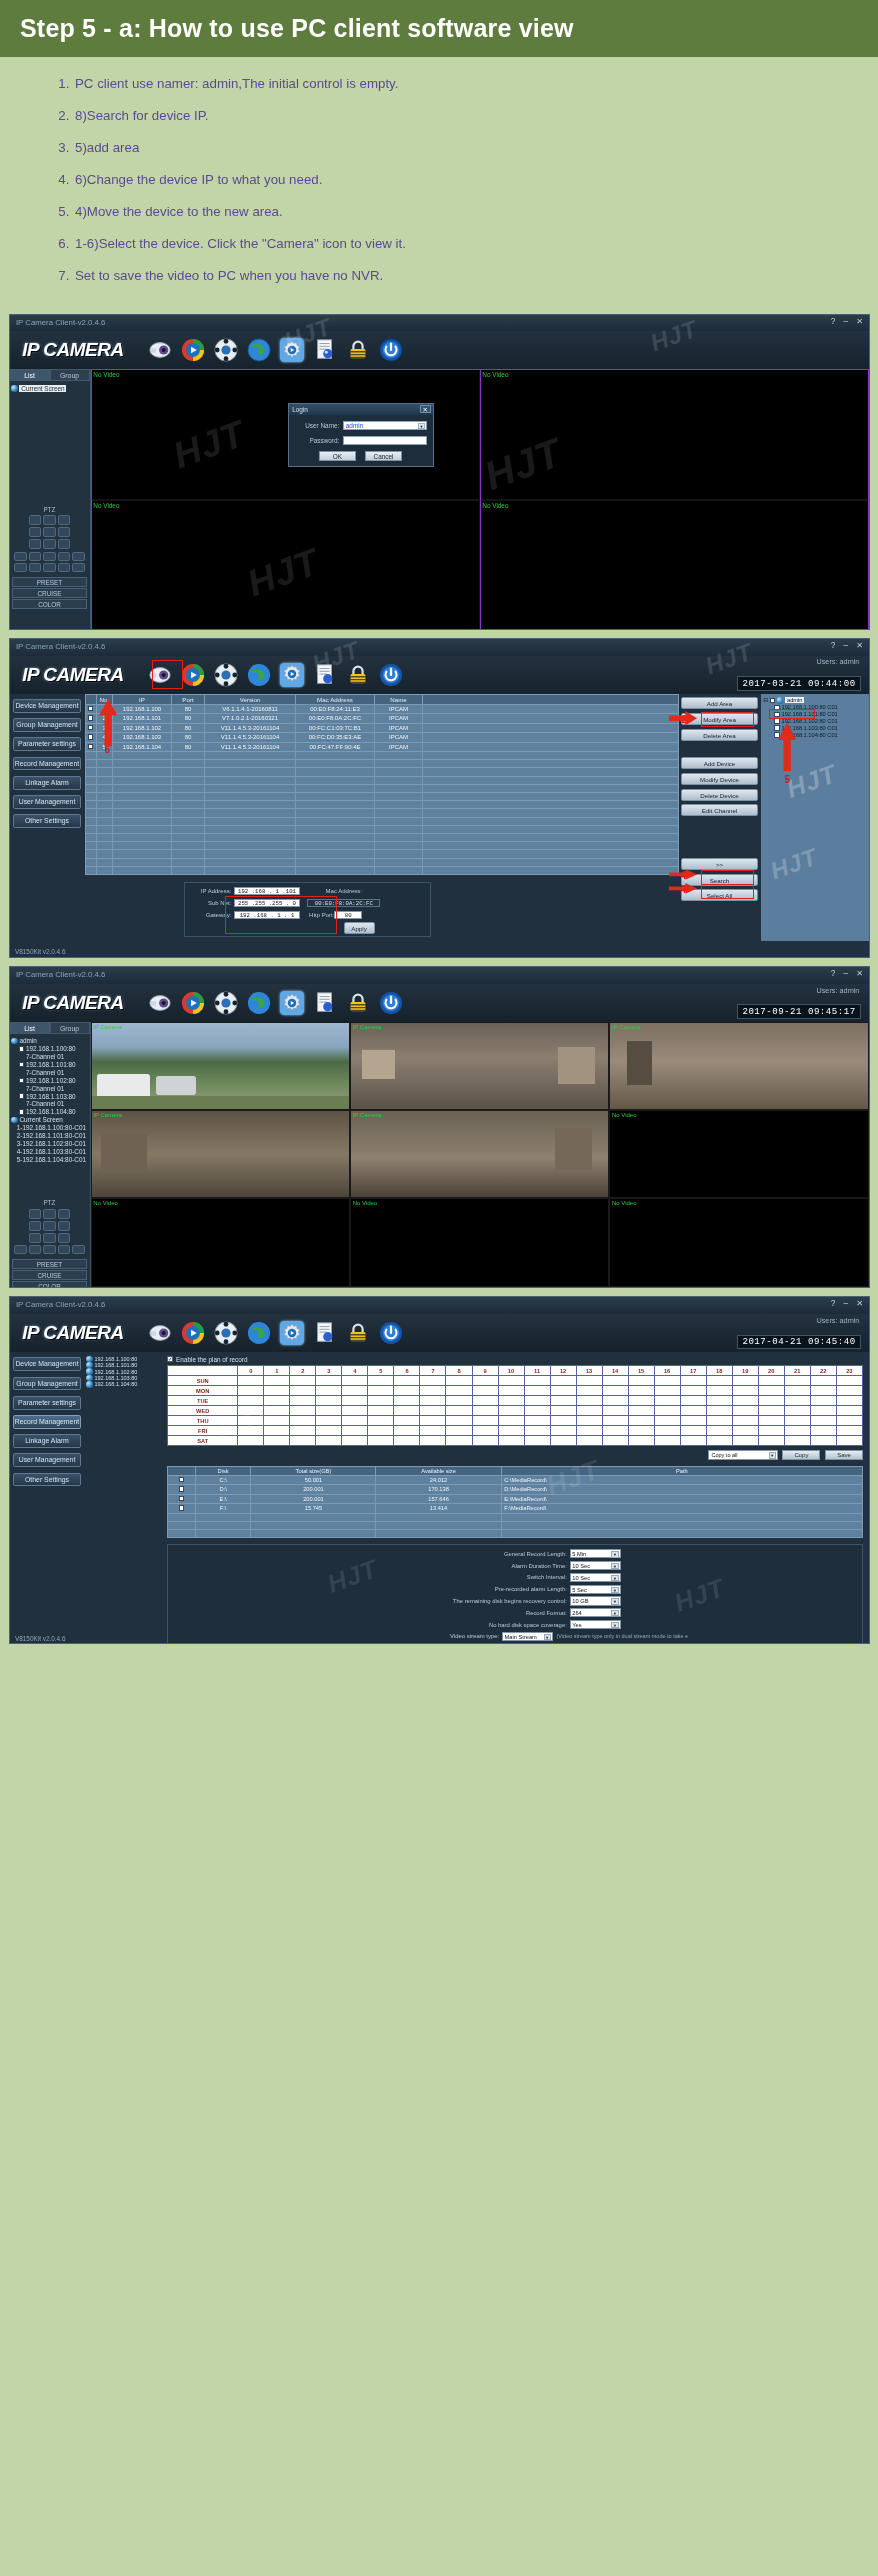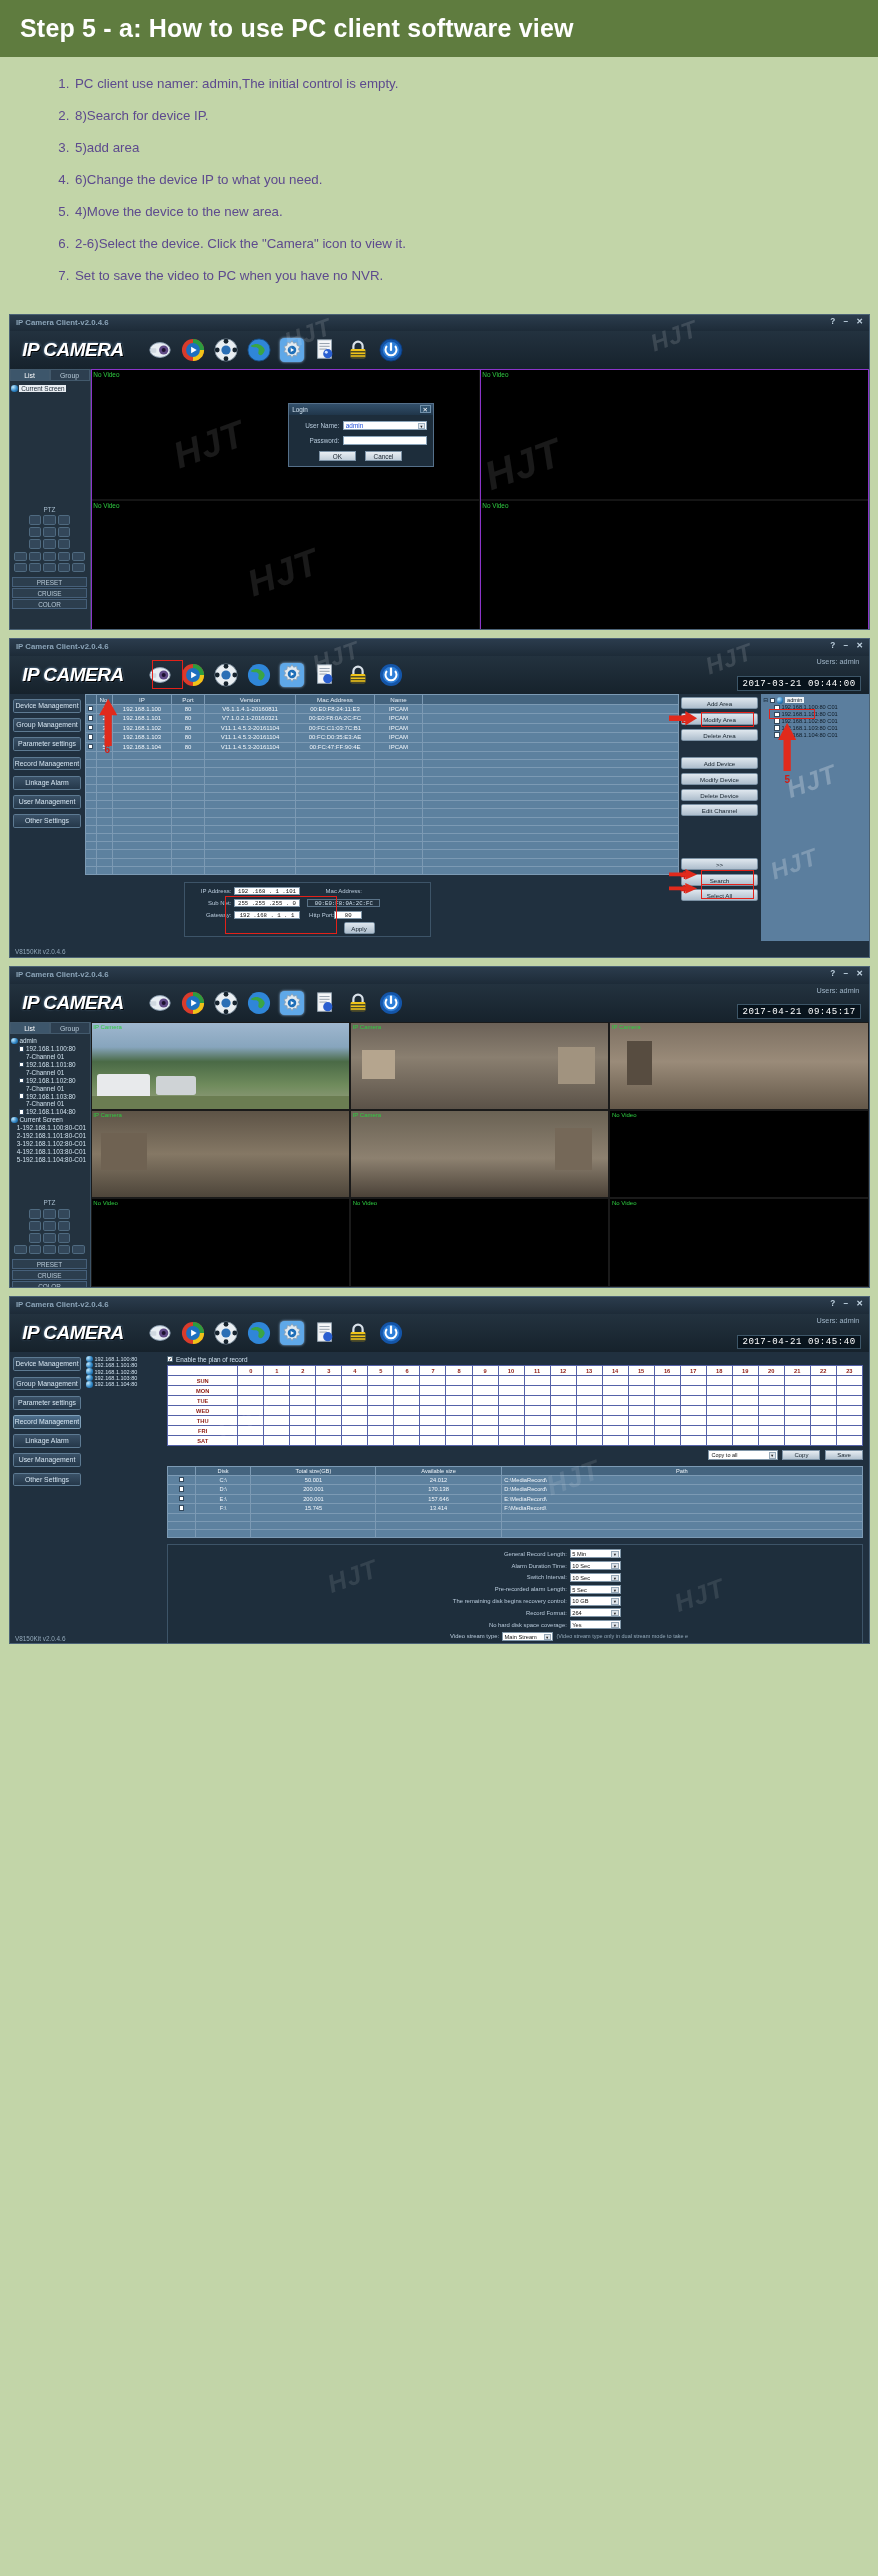--- a/index.html
+++ b/index.html
@@ -44,21 +44,20 @@
     position:relative; margin:0 auto 8.2px auto;
     width:861px;
     background:#20303f;
     border:0.9px solid #4b6275;
     overflow:hidden;
     font-size:8.2px; color:#c9d8e4;
   }
   .win-titlebar {
     height:16.5px; position:relative;
     background:linear-gradient(to bottom,#2b3c4d,#1d2b38);
-    font-weight:bold;
   }
   .win-titlebar .wt {
     position:absolute; left:6.4px; top:2.7px;
     font-size:7.8px; color:#8ba4b8;
   }
   .win-btns { position:absolute; right:5.5px; top:1.8px; display:flex; gap:8.2px; }
   .win-btns span { font-size:8.2px; color:#bed0de; line-height:10px; }
   
   .win-head {
     height:38px; position:relative;
@@ -245,21 +244,21 @@
 <div class="banner">
   <div class="banner-title">Step 5 - a:  How to use PC client software view</div>
 </div>
 
 <ol class="intro-list">
   <li>PC client use namer: admin,The initial control is empty.</li>
   <li>8)Search for device IP.</li>
   <li>5)add area</li>
   <li>6)Change the device IP to what you need.</li>
   <li>4)Move the device to the new area.</li>
-  <li>2-6)Select the device. Click the "Camera" icon to view it.</li>
+  <li>1-6)Select the device. Click the "Camera" icon to view it.</li>
   <li>Set to save the video to PC when you have no NVR.</li>
 </ol>
 
 <div class="win" style="height:316px;">
   <div class="win-titlebar">
     <div class="wt">IP Camera Client-v2.0.4.6</div>
     <div class="win-btns">
       <span>?</span>
       <span>–</span>
       <span>✕</span>
@@ -925,21 +924,21 @@
       <span class="tbi">
           <svg width="24" height="24" viewBox="0 0 26 26">
             <circle cx="13" cy="13" r="12" fill="#1455a8"></circle>
             <circle cx="13" cy="13" r="9" fill="#2f7fd8"></circle>
             <path d="M13 6v7" stroke="#fff" stroke-width="2.4" stroke-linecap="round"></path>
             <path d="M8.6 8.6a6 6 0 1 0 8.8 0" fill="none" stroke="#fff" stroke-width="2.2"></path>
           </svg>
         </span>
     </div>
     <div class="userinfo">Users: admin</div>
-    <div class="clock">2017-04-21 09:45:17</div>
+    <div class="clock">2017-09-21 09:45:17</div>
   </div>
 
   <div class="w3-body">
     <div class="side" style="width:81px;">
       <div class="side-tabs">
         <div class="side-tab active">List</div>
         <div class="side-tab">Group</div>
       </div>
       <div class="tree">
         <div class="node">

